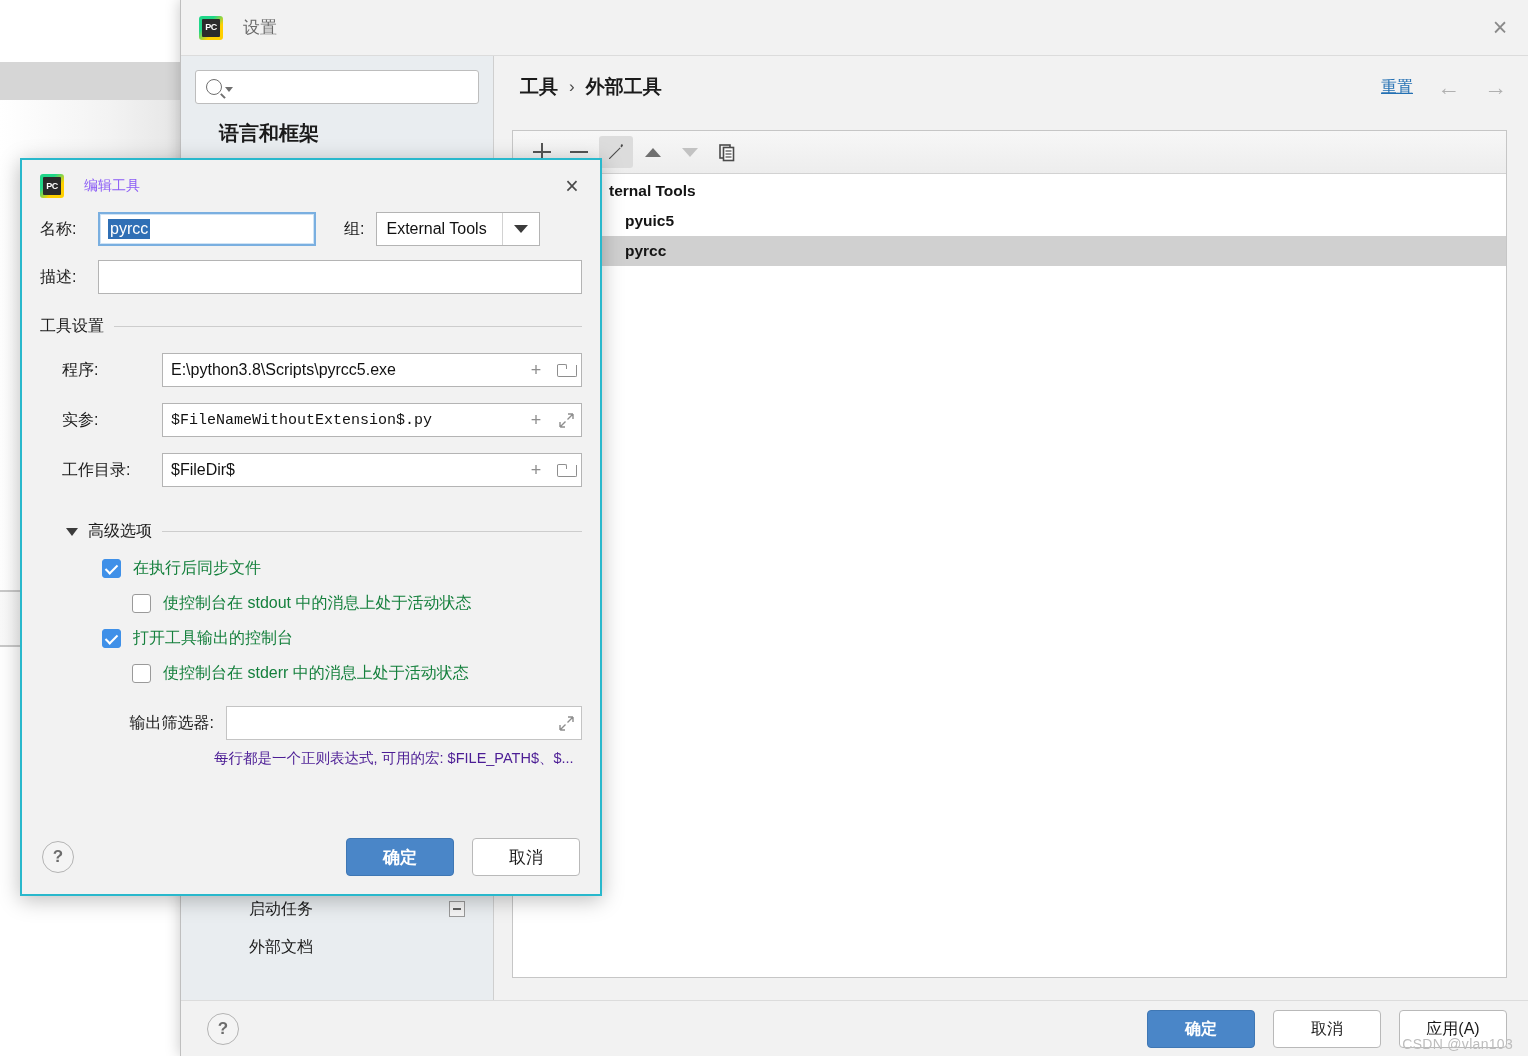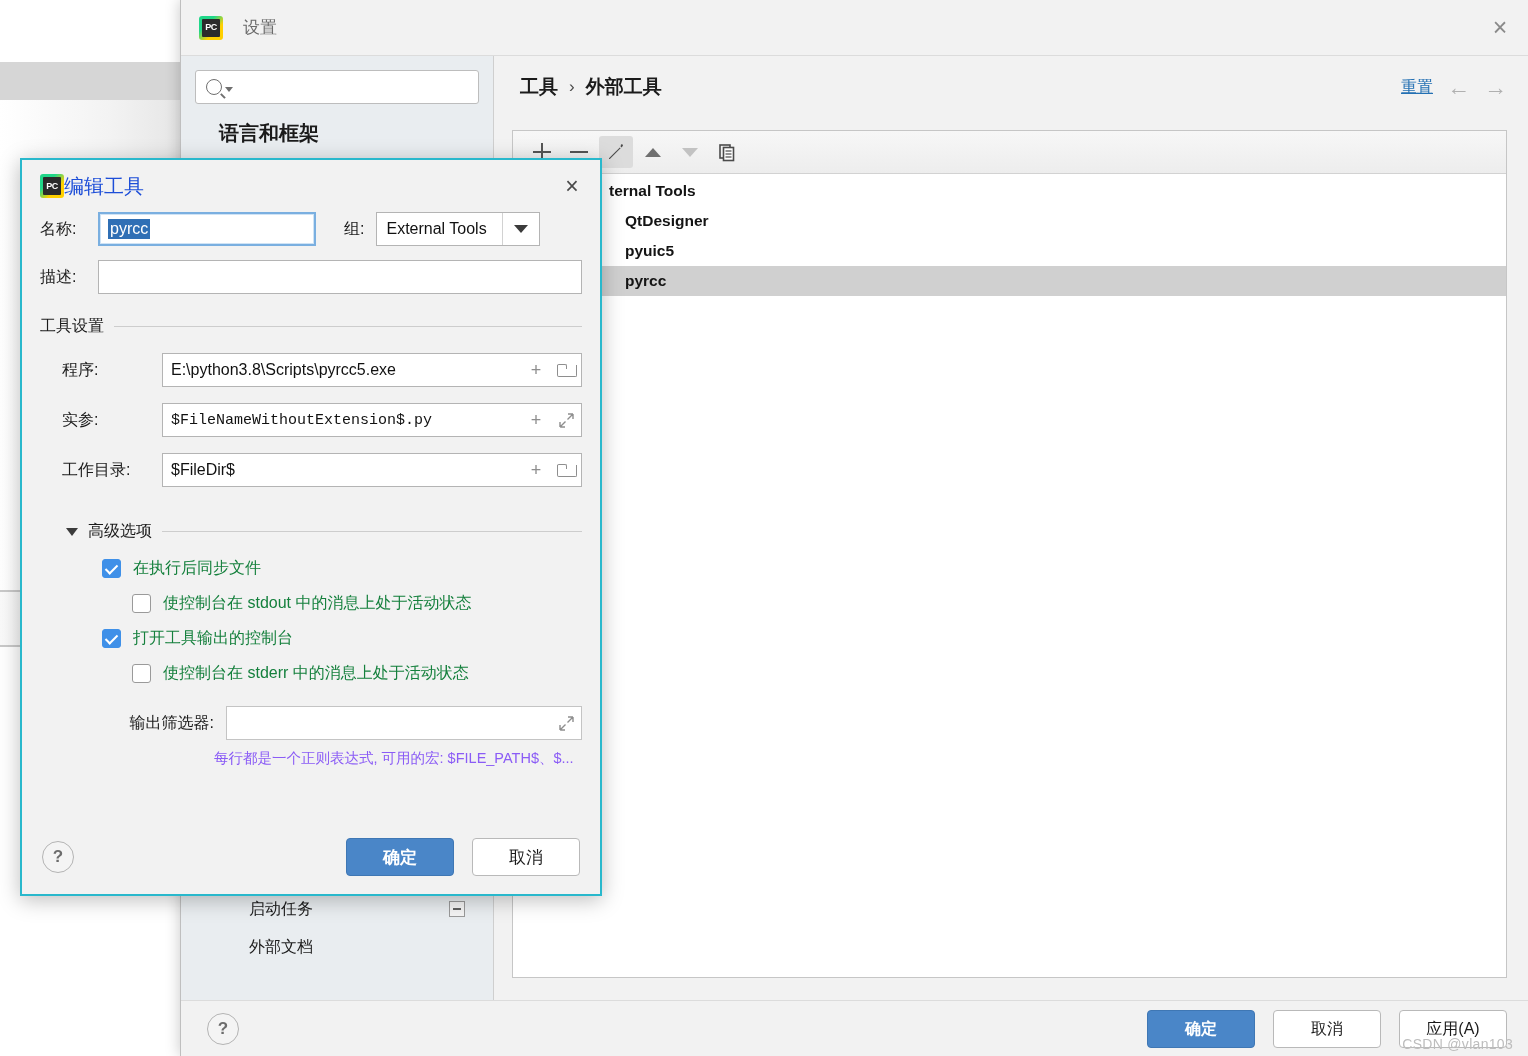--- a/index.html
+++ b/index.html
@@ -79,21 +79,21 @@
   #sidebar-scroll{
     position:absolute;right:4px;top:560px;width:12px;height:176px;
     background:#cfd6da;border-radius:0;
   }
 
   
   #settings-main{flex:1;display:flex;flex-direction:column;background:#f2f2f2;position:relative;}
   #breadcrumb-row{height:62px;display:flex;align-items:center;padding:0 22px 0 26px;}
   #breadcrumb{font-size:19px;font-weight:bold;color:#1b1b1b;display:flex;align-items:center;gap:11px;}
   #breadcrumb .sep{font-weight:normal;color:#4a4a4a;font-size:17px;}
-  #bc-right{margin-left:auto;display:flex;align-items:center;gap:14px;}
+  #bc-right{margin-left:auto;display:flex;align-items:center;gap:24px;}
   #reset-link{color:#2470b3;font-size:16px;text-decoration:underline;cursor:pointer;}
   .nav-arrow{font-size:23px;color:#b0b0b0;cursor:default;line-height:1;}
 
   #tools-panel{
     margin:12px 22px 0 18px;border:1px solid #c6c6c6;background:#fff;
     flex:1;display:flex;flex-direction:column;
   }
   #tools-toolbar{
     height:42px;background:linear-gradient(180deg,#f7f7f7,#ededed);
     border-bottom:1px solid #d2d2d2;display:flex;align-items:center;padding-left:12px;gap:3px;
@@ -142,21 +142,21 @@
     position:absolute;right:16px;bottom:4px;color:#bdbdbd;font-size:14px;letter-spacing:.3px;
   }
 
   
   #edit-dialog{
     position:absolute;left:20px;top:158px;width:582px;height:738px;
     background:#f2f2f2;border:2px solid #29b8cc;box-sizing:border-box;
     box-shadow:0 4px 20px rgba(0,0,0,.26);
   }
   #dlg-titlebar{height:52px;display:flex;align-items:center;position:relative;}
-  #dlg-title{font-size:20px;color:#1d4ed8;}
+  #dlg-title{margin-left:20px;font-size:14px;color:#8b5cf6;}
   #dlg-close{
     position:absolute;right:6px;top:6px;width:44px;height:40px;
     display:flex;align-items:center;justify-content:center;font-size:23px;color:#4a4a4a;
     font-weight:300;cursor:default;
   }
   #dlg-body{padding:0 18px;}
   .form-row{display:flex;align-items:center;margin-bottom:14px;}
   .lbl{font-size:16px;color:#1b1b1b;}
   .field{
     background:#fff;border:1px solid #b4b4b4;height:34px;box-sizing:border-box;
@@ -212,21 +212,21 @@
   }
   .chk-label{font-size:16px;color:#15803d;}
 
   #filter-row{display:flex;align-items:center;margin-top:22px;padding-left:22px;}
   #filter-row .lbl{width:152px;text-align:right;padding-right:12px;}
   #filter-field{
     flex:1;background:#fff;border:1px solid #c4c4c4;height:34px;box-sizing:border-box;
     display:flex;align-items:center;
   }
   #hint-text{
-    padding-left:174px;margin-top:9px;font-size:14.5px;color:#8b5cf6;
+    padding-left:174px;margin-top:9px;font-size:14.5px;color:#4c1d95;
     white-space:nowrap;overflow:hidden;
   }
   #dlg-footer{
     position:absolute;left:0;right:0;bottom:0;height:74px;display:flex;align-items:center;
     padding:0 20px;box-sizing:border-box;
   }
   #dlg-footer-btns{margin-left:auto;display:flex;gap:18px;}
   .dlg-btn{
     min-width:108px;height:38px;border:1px solid #b9b9b9;background:#fff;border-radius:4px;
     font-size:17px;color:#1b1b1b;display:flex;align-items:center;justify-content:center;
@@ -319,23 +319,20 @@
               <rect x="6.5" y="5.5" width="10" height="13" fill="#fff" stroke="#4b4b4b" stroke-width="1.6"></rect>
               <line x1="8.5" y1="9" x2="14.5" y2="9" stroke="#4b4b4b" stroke-width="1.2"></line>
               <line x1="8.5" y1="12" x2="14.5" y2="12" stroke="#4b4b4b" stroke-width="1.2"></line>
               <line x1="8.5" y1="15" x2="14.5" y2="15" stroke="#4b4b4b" stroke-width="1.2"></line>
             </svg>
           </div>
         </div>
         <div id="tools-list">
           <div class="tool-row">
             <span>ternal Tools</span>
-          </div>
-          <div class="tool-row child">
-            <span>QtDesigner</span>
           </div>
           <div class="tool-row child">
             <span>pyuic5</span>
           </div>
           <div class="tool-row child selected">
             <span>pyrcc</span>
           </div>
         </div>
       </div>
 

